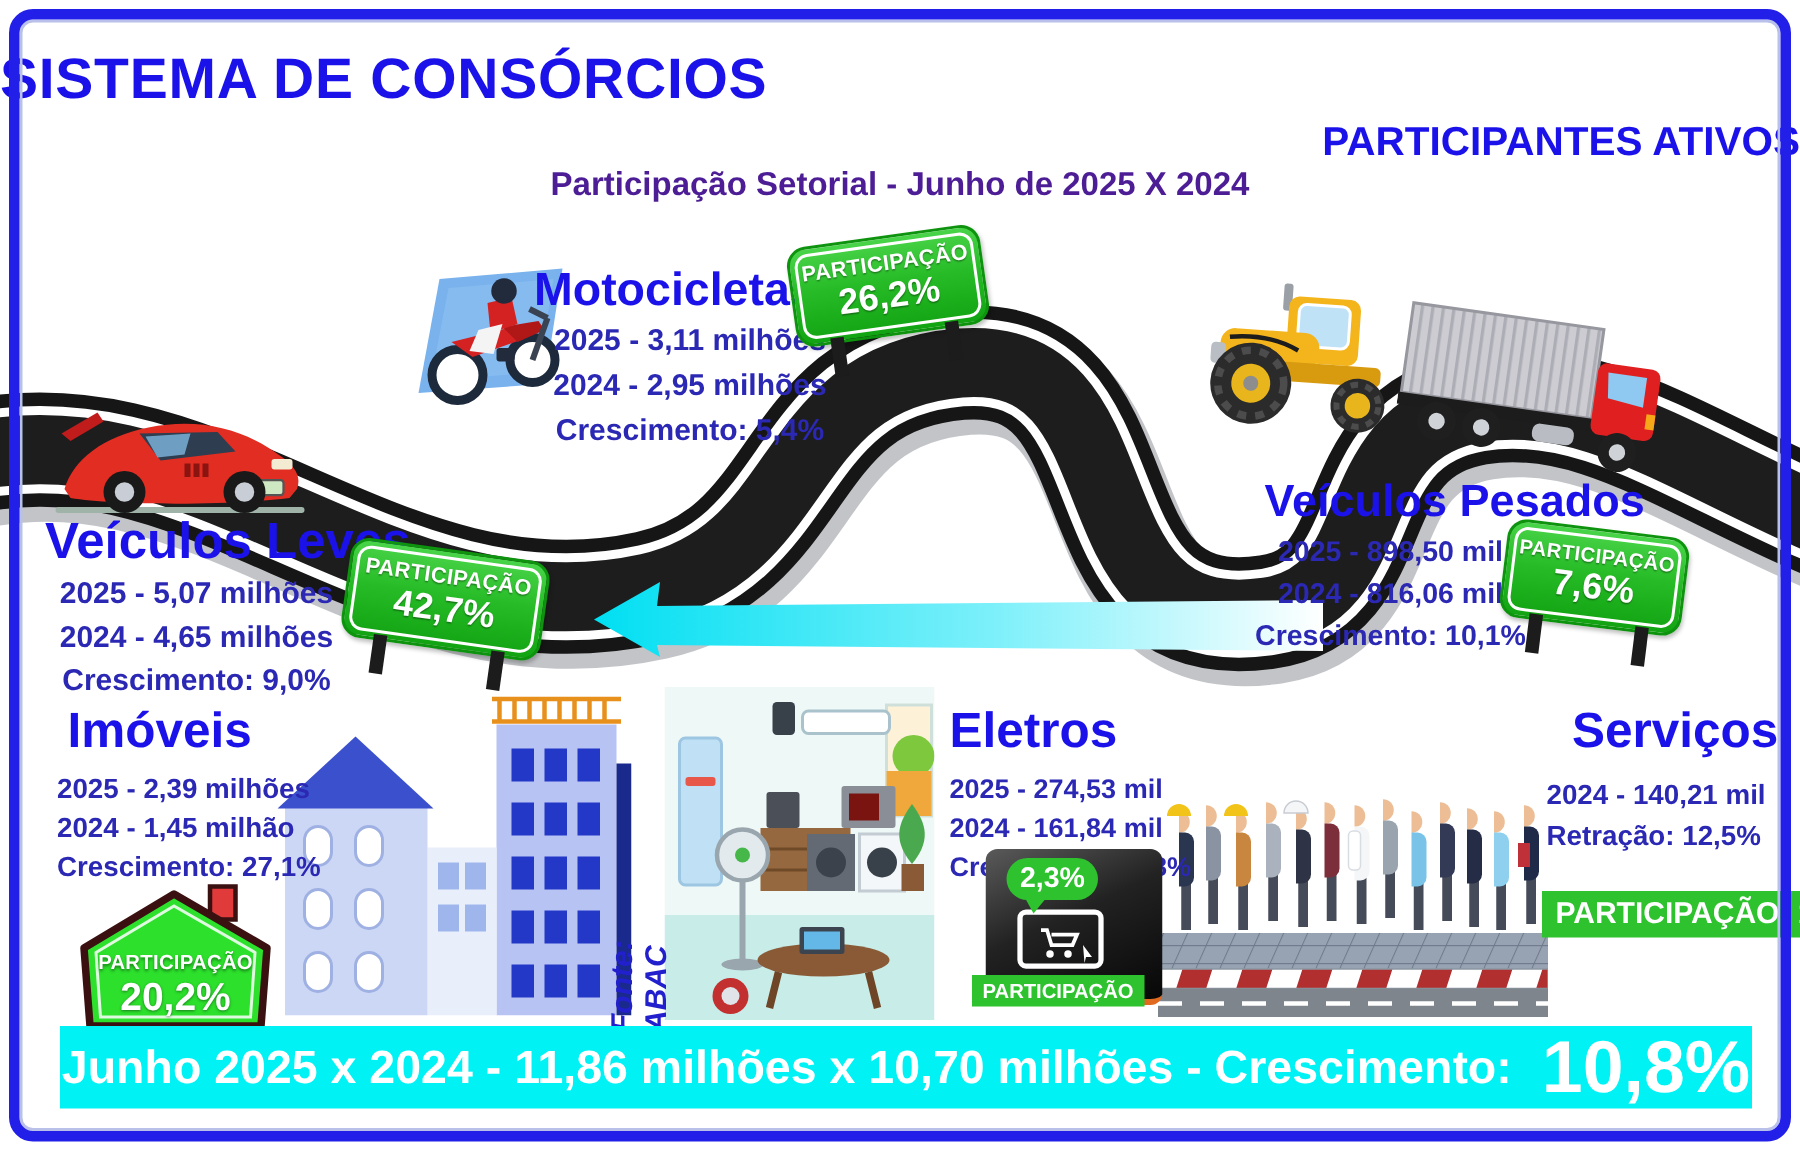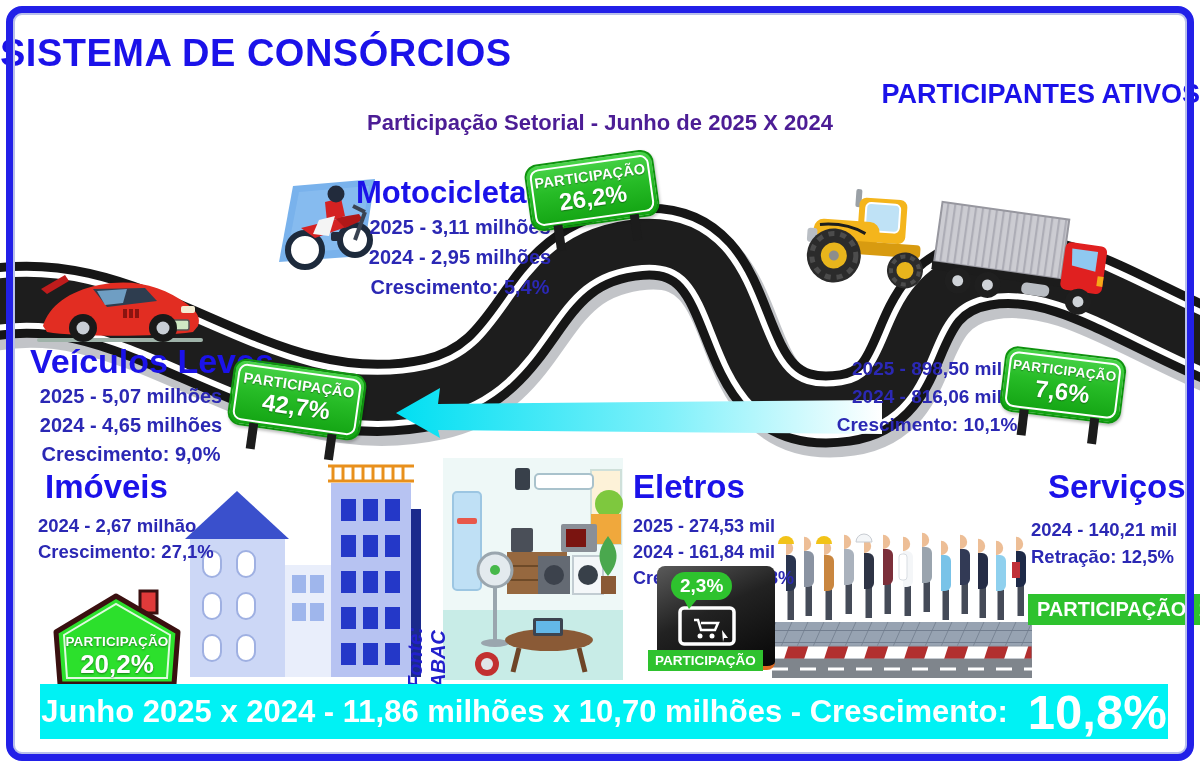--- a/index.html
+++ b/index.html
@@ -186,37 +186,39 @@
     <rect x="130" y="28" width="42" height="48" rx="6" fill="#e02020"></rect>
     <polygon points="137,34 163,34 163,54 139,51" fill="#8fc8f0"></polygon>
     <rect x="166" y="58" width="6" height="10" fill="#f6a818"></rect>
     <circle cx="28" cy="82" r="13" fill="#1f1f1f"></circle>
       <circle cx="28" cy="82" r="5.5" fill="#cfd3d8"></circle>
     <circle cx="58" cy="82" r="13" fill="#1f1f1f"></circle>
       <circle cx="58" cy="82" r="5.5" fill="#cfd3d8"></circle>
     <circle cx="150" cy="86" r="13" fill="#1f1f1f"></circle>
       <circle cx="150" cy="86" r="5.5" fill="#cfd3d8"></circle>
   </svg>
+  <div class="abs sec-title" style="left:843px;top:318px;font-size:30px;">Veículos Pesados</div>
   <div class="abs sec-data center" style="left:836px;top:355px;width:182px;font-size:19px;line-height:28px;">
     <div>2025 - 898,50 mil</div>
     <div>2024 - 816,06 mil</div>
     <div>Crescimento: 10,1%</div>
   </div>
   <div class="abs sign" style="left:1002px;top:352px;width:122px;transform:rotate(7deg);">
     <div class="sign-face">
       <div class="sign-label" style="font-size:13.5px;">PARTICIPAÇÃO</div>
       <div class="sign-value">7,6%</div>
       <span class="leg l1"></span>
         <span class="leg l2"></span>
     </div>
   </div>
 
   <div class="abs sec-title" style="left:45px;top:468px;font-size:33px;">Imóveis</div>
   <div class="abs sec-data" style="left:38px;top:513px;font-size:18.5px;line-height:26px;">
-    <div>2024 - 2,67 milhão</div>
+    <div>2025 - 2,39 milhões</div>
+    <div>2024 - 1,45 milhão</div>
     <div>Crescimento: 27,1%</div>
   </div>
   <div class="abs house-sign" style="left:50px;top:588px;">
     <svg width="134" height="120" viewBox="0 0 134 120">
       <rect x="22" y="94" width="14" height="24" fill="#a9713f" stroke="#4a2410" stroke-width="2"></rect>
       <rect x="94" y="94" width="14" height="24" fill="#a9713f" stroke="#4a2410" stroke-width="2"></rect>
       <rect x="90" y="3" width="17" height="22" fill="#e03a3a" stroke="#3a1010" stroke-width="3"></rect>
       <polygon points="6,44 66,8 128,44 124,96 10,96" fill="#2ce02c" stroke="#3a1010" stroke-width="5" stroke-linejoin="round"></polygon>
       <polygon points="14,47 66,16 120,47 117,90 17,90" fill="none" stroke="#ffffff" stroke-width="2" opacity=".85"></polygon>
     </svg>

